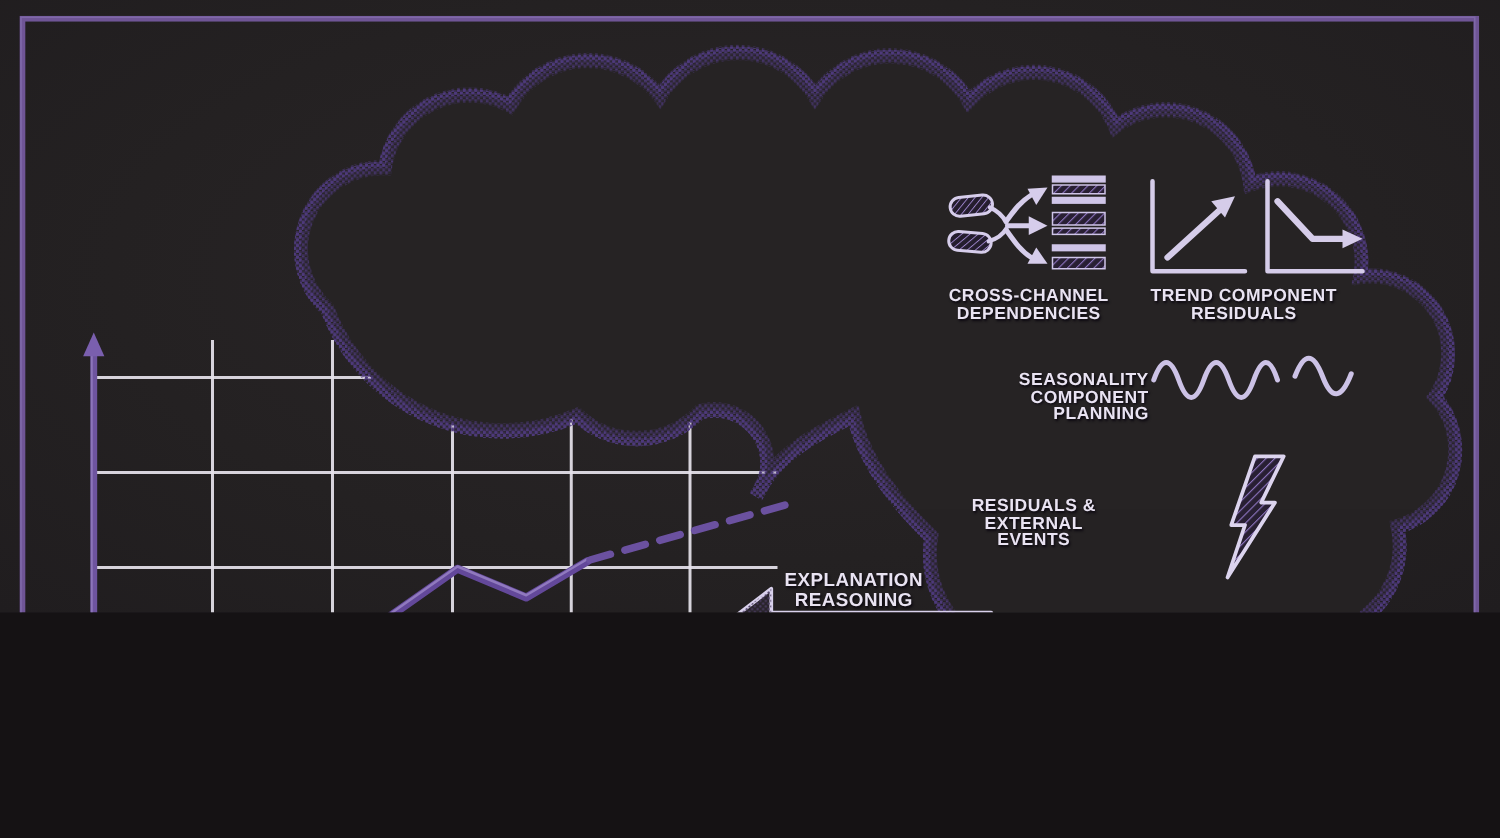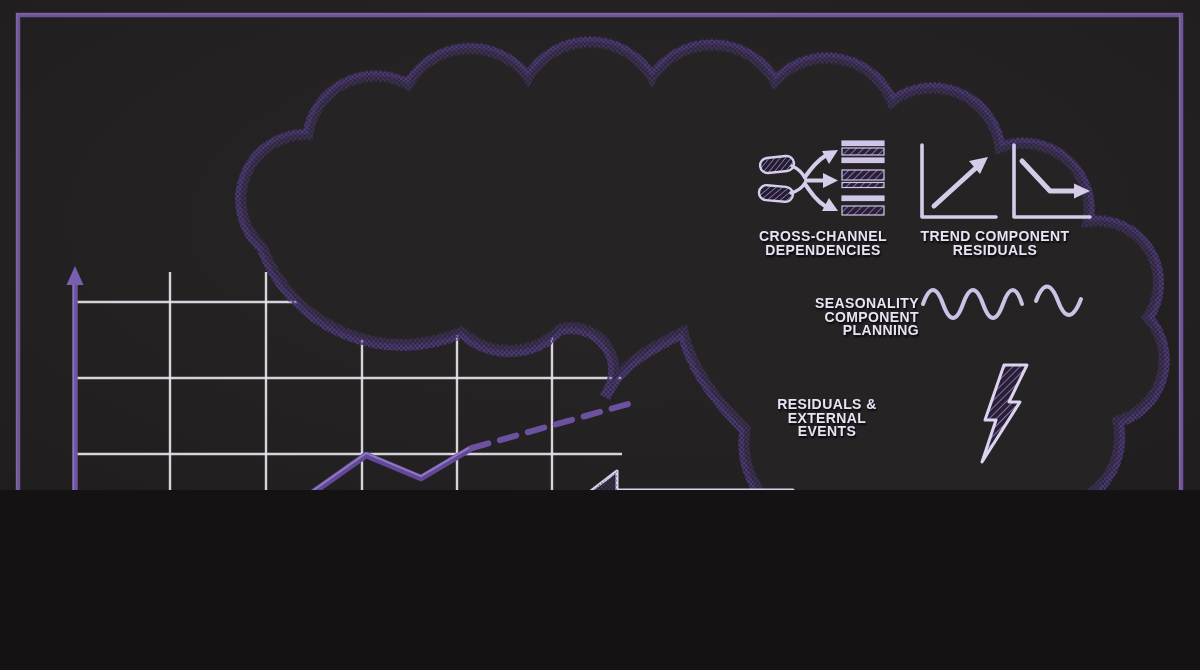--- a/index.html
+++ b/index.html
@@ -158,14 +158,16 @@
 <div class="cloud-label label-cross">CROSS-CHANNEL
 DEPENDENCIES</div>
 <div class="cloud-label label-trend">TREND COMPONENT
 RESIDUALS</div>
 <div class="cloud-label label-season">SEASONALITY
 COMPONENT
 PLANNING</div>
 <div class="cloud-label label-resid">RESIDUALS &amp;
 EXTERNAL
 EVENTS</div>
+<div class="cloud-label label-explain">EXPLANATION
+REASONING</div>
 
 </div>
 
 </body></html>

